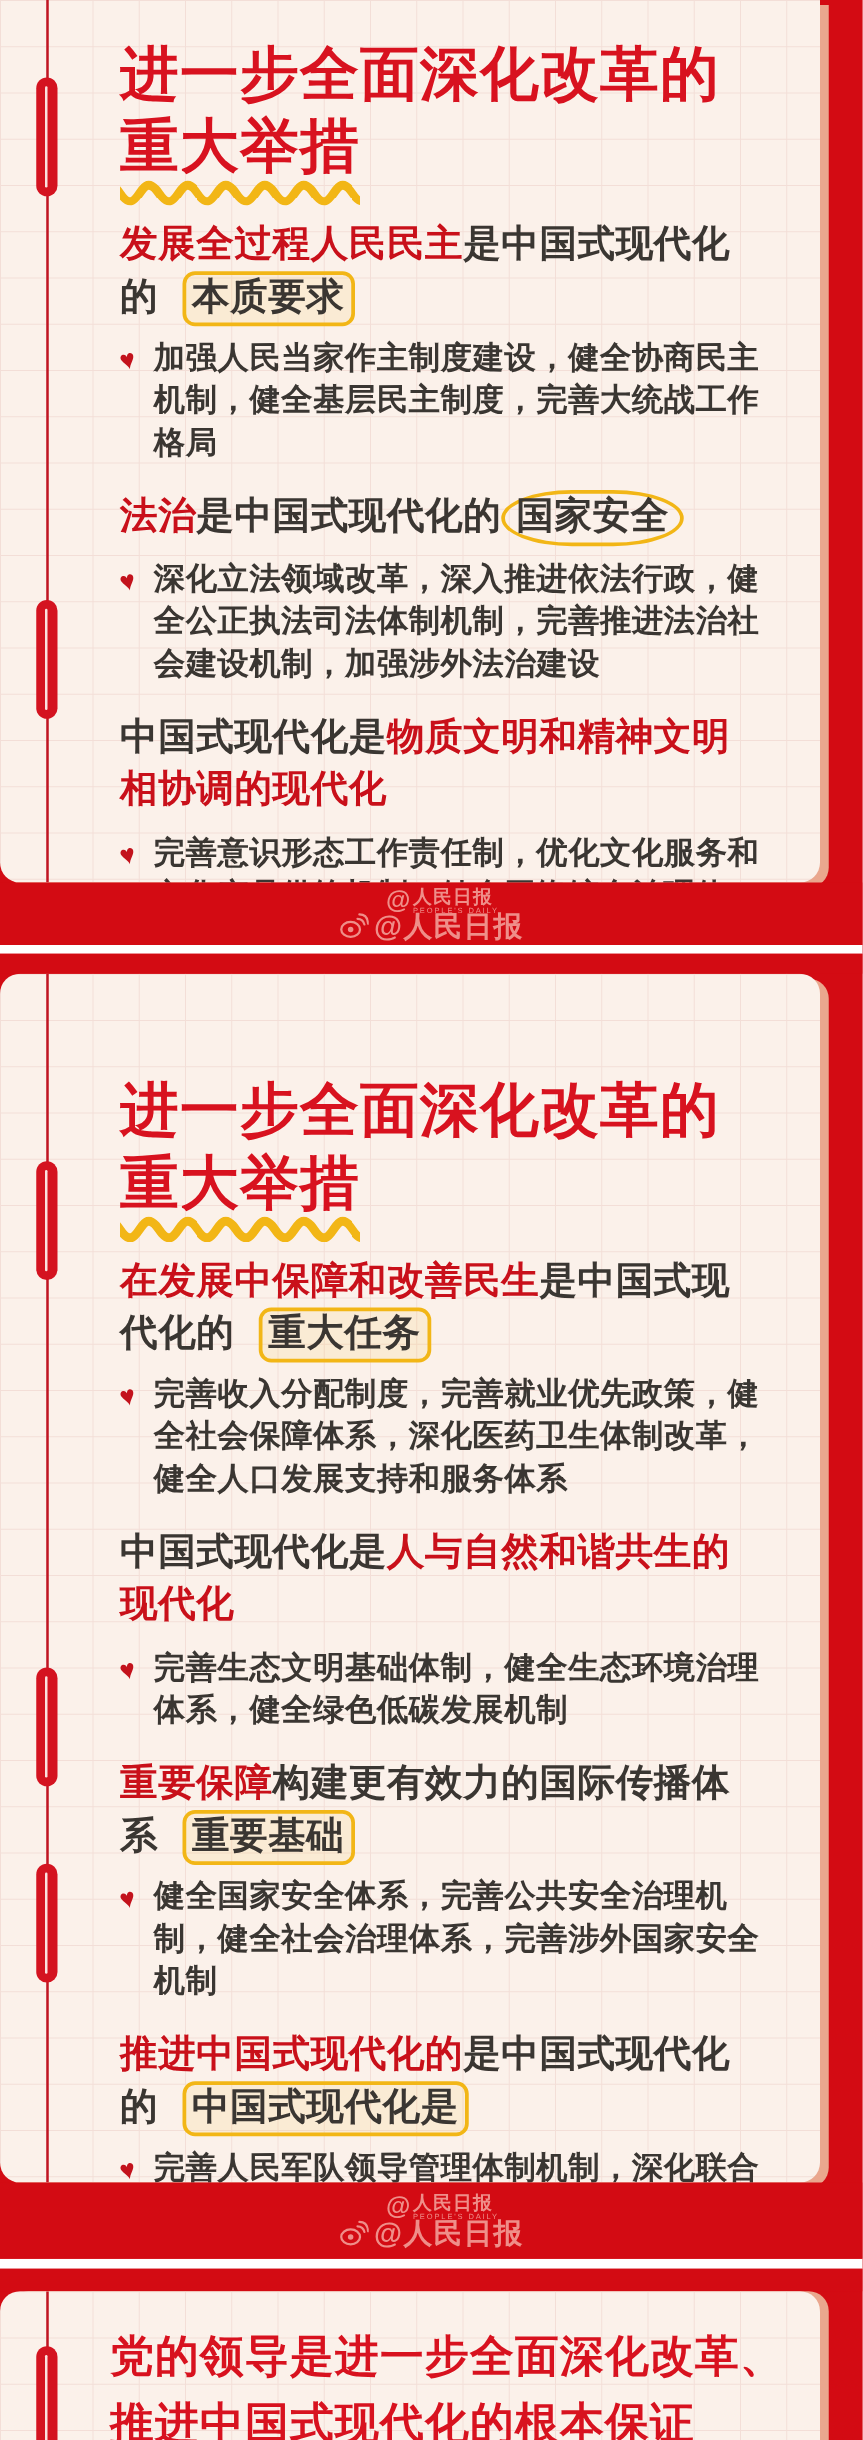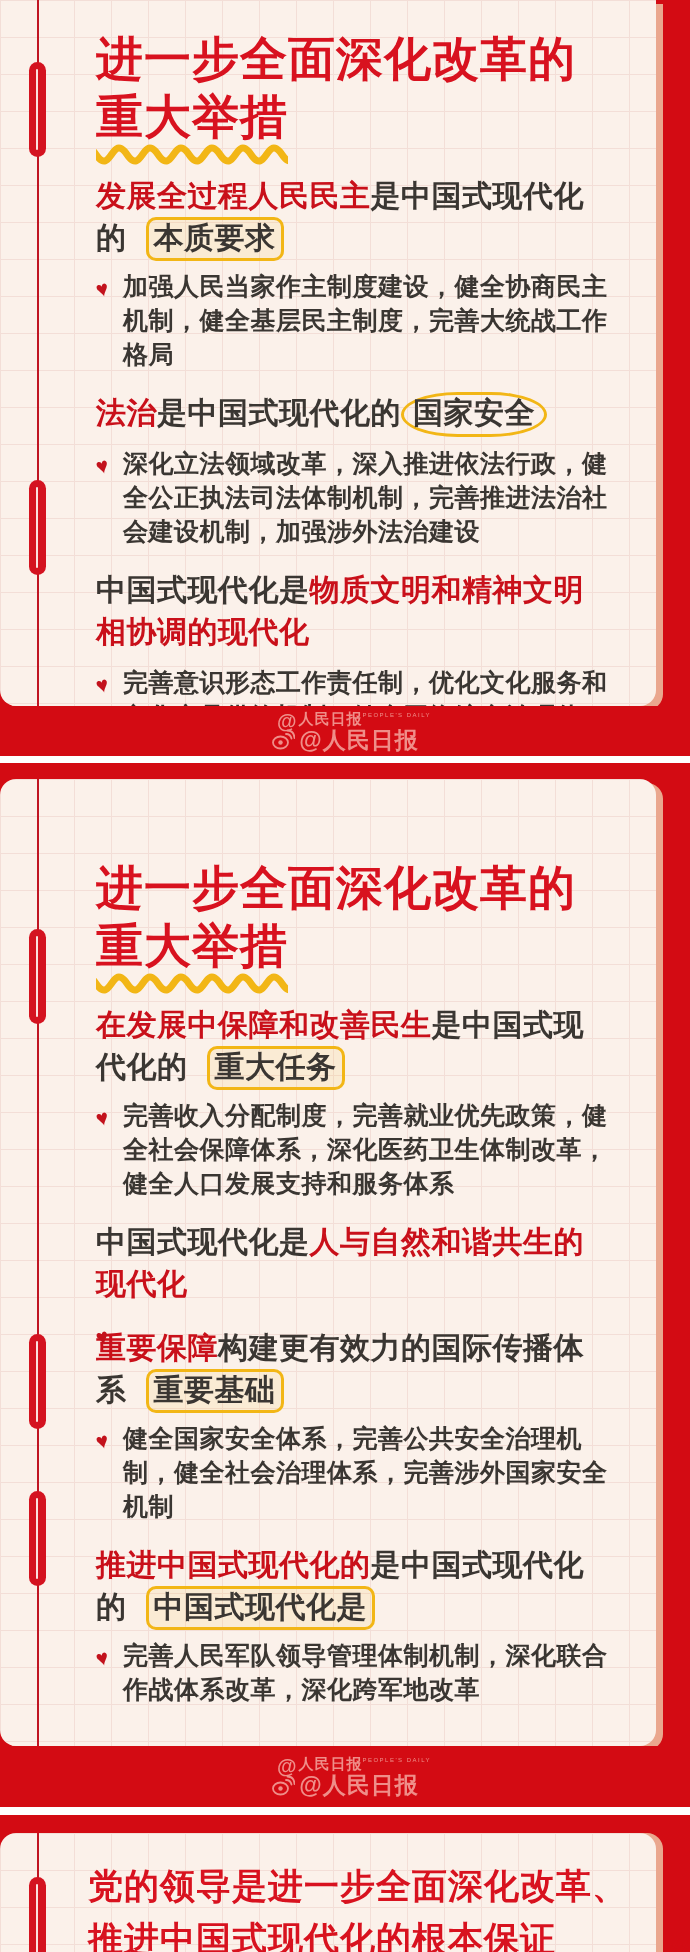--- a/index.html
+++ b/index.html
@@ -84,21 +84,21 @@
     transform:rotate(-14deg) scaleY(1.05);
   }
   
   .band{position:relative;background:var(--frame-red);overflow:hidden;
         display:flex;align-items:center;justify-content:center;}
   .band-0{height:50px;}
   .band-1{height:61px;}
   .wm{color:var(--wm);opacity:.92;text-align:center;line-height:1;}
   .wm-row1{display:flex;align-items:flex-start;justify-content:center;gap:2px;margin-left:18px;}
   .wm-at1{font-size:20px;font-weight:900;}
-  .wm-col{display:flex;flex-direction:row;align-items:flex-start;}
+  .wm-col{display:flex;flex-direction:column;align-items:flex-start;}
   .wm-name1{font-size:15px;font-weight:900;letter-spacing:1px;}
   .wm-sub{font-size:6px;letter-spacing:1.5px;margin-top:1px;}
   .wm-row2{display:flex;align-items:center;justify-content:center;gap:4px;margin-top:-2px;}
   .wm-handle{font-size:23px;font-weight:700;letter-spacing:1px;}
   .weibo-icon svg{display:block;}
   
   .page-0{height:706px;padding-top:30px;}
   .page-1{height:967px;padding-top:80px;}
   .page-2{height:152px;padding-top:26px;}
 </style>
@@ -166,21 +166,21 @@
         <div class="t-line"><span>进一步全面深化改革的</span></div>
         <div class="t-line"><span class="wavy">重大举措</span></div>
       </div>
     <div>
         <div class="section">
           <div class="heading"><span class="seg-red">在发展中保障和改善民生</span><span class="seg-black">是中国式现代化的</span><span class="seg-black mark-box">重大任务</span></div>
           <div class="bullet"><span class="b-icon">♥</span><span>完善收入分配制度，完善就业优先政策，健全社会保障体系，深化医药卫生体制改革，健全人口发展支持和服务体系</span></div>
         </div>
         <div class="section">
           <div class="heading"><span class="seg-black">中国式现代化是</span><span class="seg-red">人与自然和谐共生的现代化</span></div>
-          <div class="bullet"><span class="b-icon">♥</span></div>
+          <div class="bullet"><span class="b-icon">♥</span><span>完善生态文明基础体制，健全生态环境治理体系，健全绿色低碳发展机制</span></div>
         </div>
         <div class="section">
           <div class="heading"><span class="seg-red">重要保障</span><span class="seg-black">构建更有效力的国际传播体系</span><span class="seg-black mark-box">重要基础</span></div>
           <div class="bullet"><span class="b-icon">♥</span><span>健全国家安全体系，完善公共安全治理机制，健全社会治理体系，完善涉外国家安全机制</span></div>
         </div>
         <div class="section">
           <div class="heading"><span class="seg-red">推进中国式现代化的</span><span class="seg-black">是中国式现代化的</span><span class="seg-black mark-box">中国式现代化是</span></div>
           <div class="bullet"><span class="b-icon">♥</span><span>完善人民军队领导管理体制机制，深化联合作战体系改革，深化跨军地改革</span></div>
         </div>
       </div>

